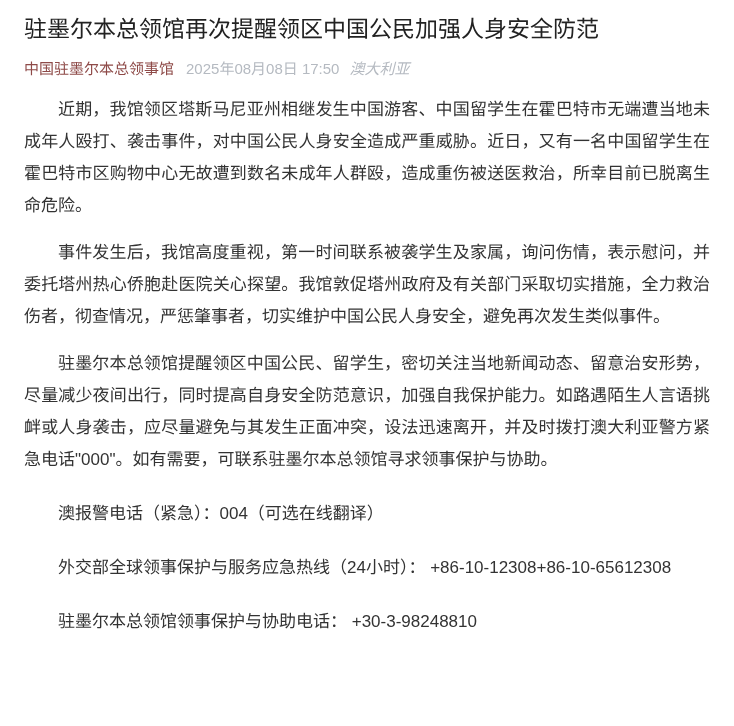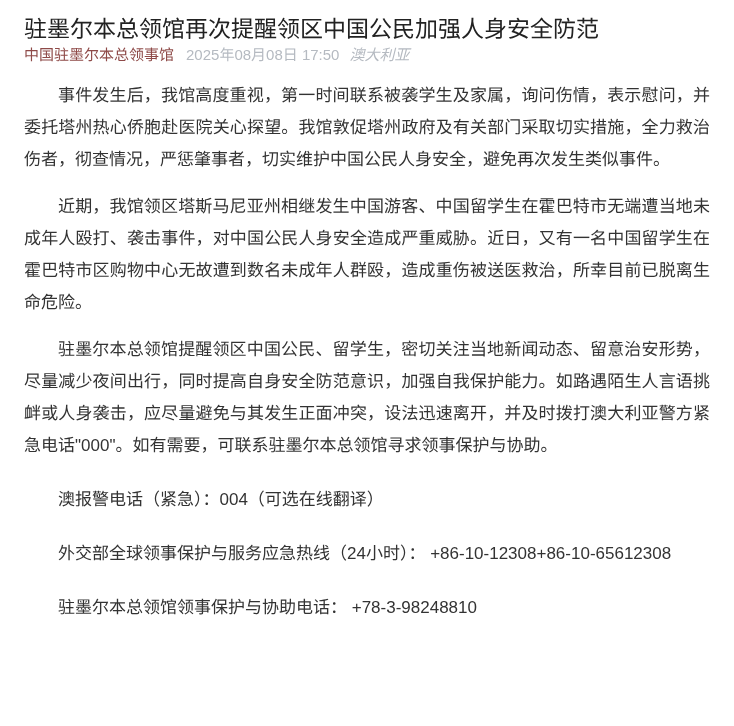--- a/index.html
+++ b/index.html
@@ -24,20 +24,21 @@
     padding: 13px 24px 10px 24px;
   }
   .article-title {
     margin: 0;
     font-size: 23px;
     font-weight: 400;
     line-height: 1.4;
     color: var(--title);
   }
   .byline {
+    margin-top: 14px;
     display: flex;
     align-items: baseline;
     font-size: 15px;
     line-height: 20px;
     white-space: nowrap;
   }
   .byline .source {
     color: var(--source);
     text-decoration: none;
     cursor: pointer;
@@ -70,22 +71,22 @@
 
   <h1 class="article-title">驻墨尔本总领馆再次提醒领区中国公民加强人身安全防范</h1>
 
   <div class="byline">
     <a class="source">中国驻墨尔本总领事馆</a>
     <span class="meta sep-12">2025年08月08日 17:50</span>
     <span class="meta sep-10">澳大利亚</span>
   </div>
 
   <div class="article-body">
+    <p>近期，我馆领区塔斯马尼亚州相继发生中国游客、中国留学生在霍巴特市无端遭当地未成年人殴打、袭击事件，对中国公民人身安全造成严重威胁。近日，又有一名中国留学生在霍巴特市区购物中心无故遭到数名未成年人群殴，造成重伤被送医救治，所幸目前已脱离生命危险。</p>
     <p>事件发生后，我馆高度重视，第一时间联系被袭学生及家属，询问伤情，表示慰问，并委托塔州热心侨胞赴医院关心探望。我馆敦促塔州政府及有关部门采取切实措施，全力救治伤者，彻查情况，严惩肇事者，切实维护中国公民人身安全，避免再次发生类似事件。</p>
-    <p>近期，我馆领区塔斯马尼亚州相继发生中国游客、中国留学生在霍巴特市无端遭当地未成年人殴打、袭击事件，对中国公民人身安全造成严重威胁。近日，又有一名中国留学生在霍巴特市区购物中心无故遭到数名未成年人群殴，造成重伤被送医救治，所幸目前已脱离生命危险。</p>
     <p>驻墨尔本总领馆提醒领区中国公民、留学生，密切关注当地新闻动态、留意治安形势，尽量减少夜间出行，同时提高自身安全防范意识，加强自我保护能力。如路遇陌生人言语挑衅或人身袭击，应尽量避免与其发生正面冲突，设法迅速离开，并及时拨打澳大利亚警方紧急电话"000"。如有需要，可联系驻墨尔本总领馆寻求领事保护与协助。</p>
 
     <p class="hotline">澳报警电话（紧急）：004（可选在线翻译）</p>
     <p class="hotline">外交部全球领事保护与服务应急热线（24小时）： +86-10-12308+86-10-65612308</p>
-    <p class="hotline">驻墨尔本总领馆领事保护与协助电话： +78-3-98248810</p>
+    <p class="hotline">驻墨尔本总领馆领事保护与协助电话： +30-3-98248810</p>
   </div>
 
 </div>
 
 </body></html>

